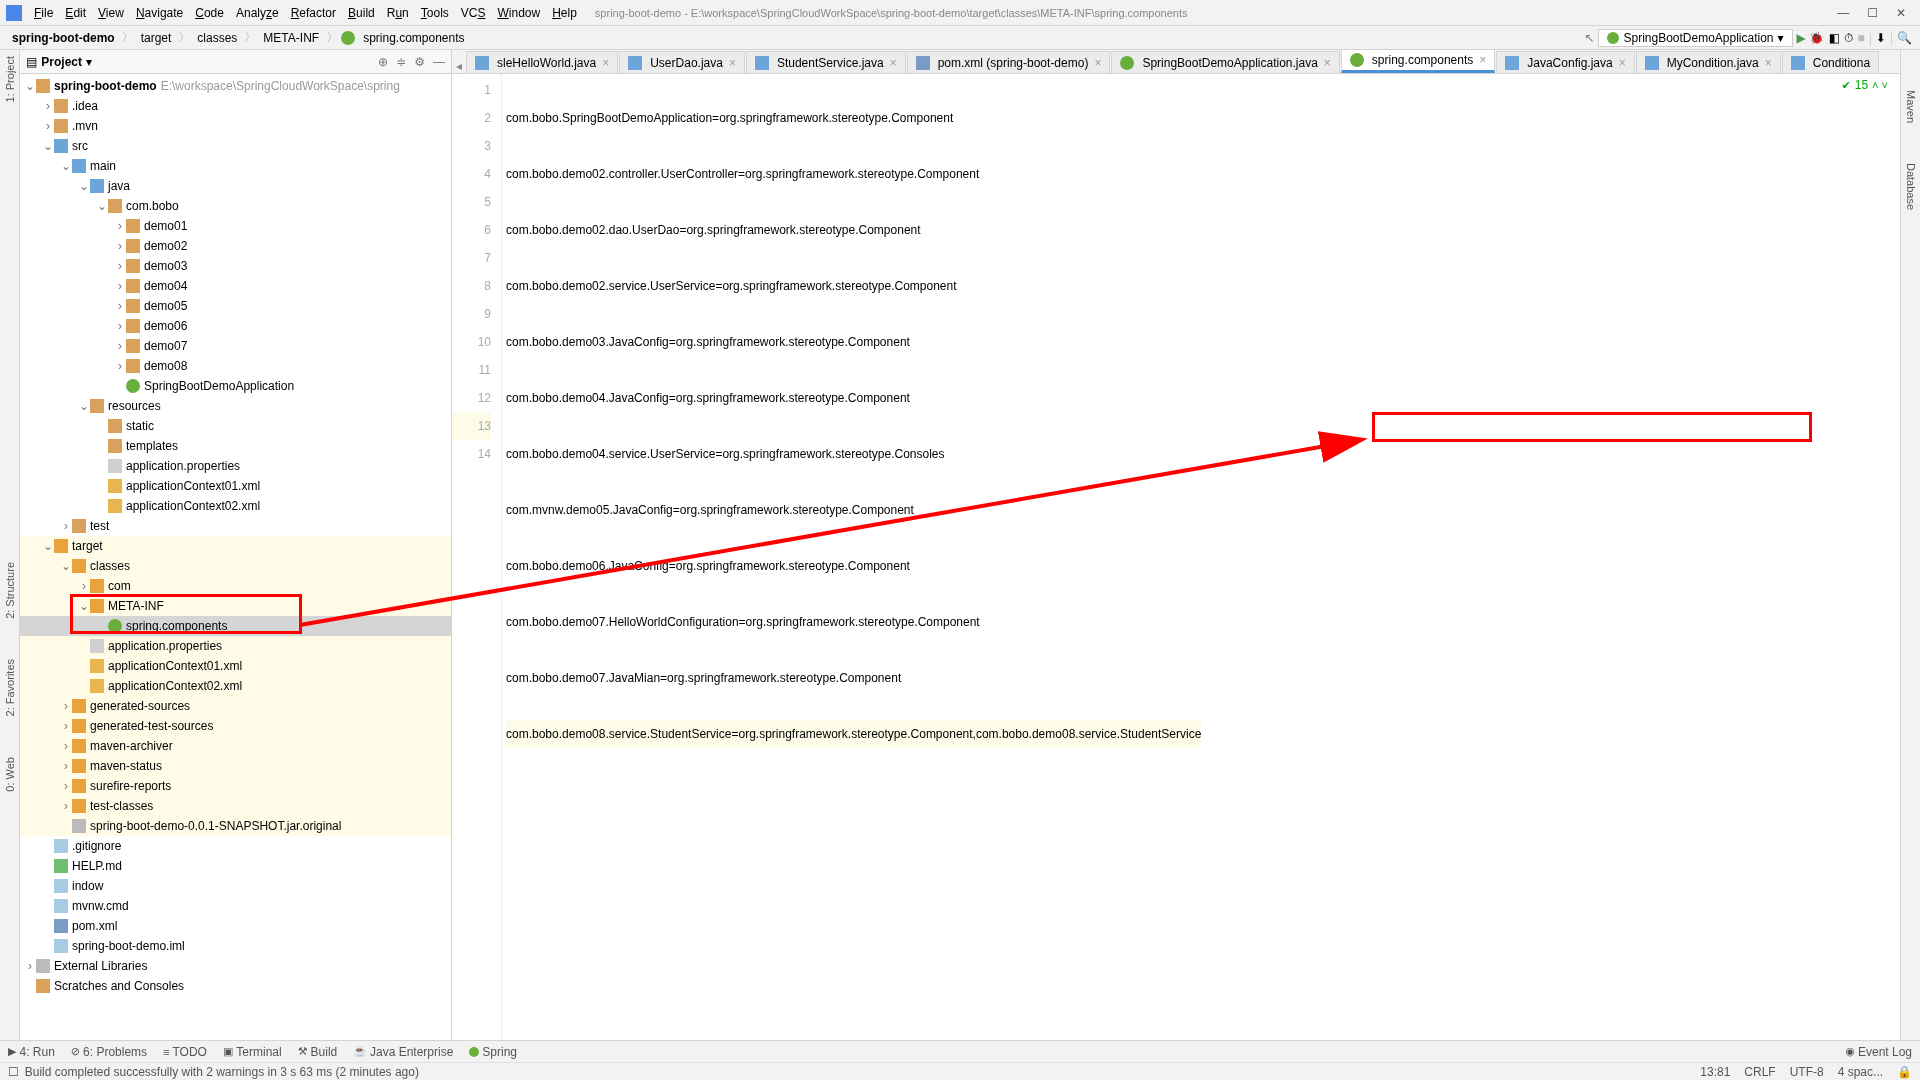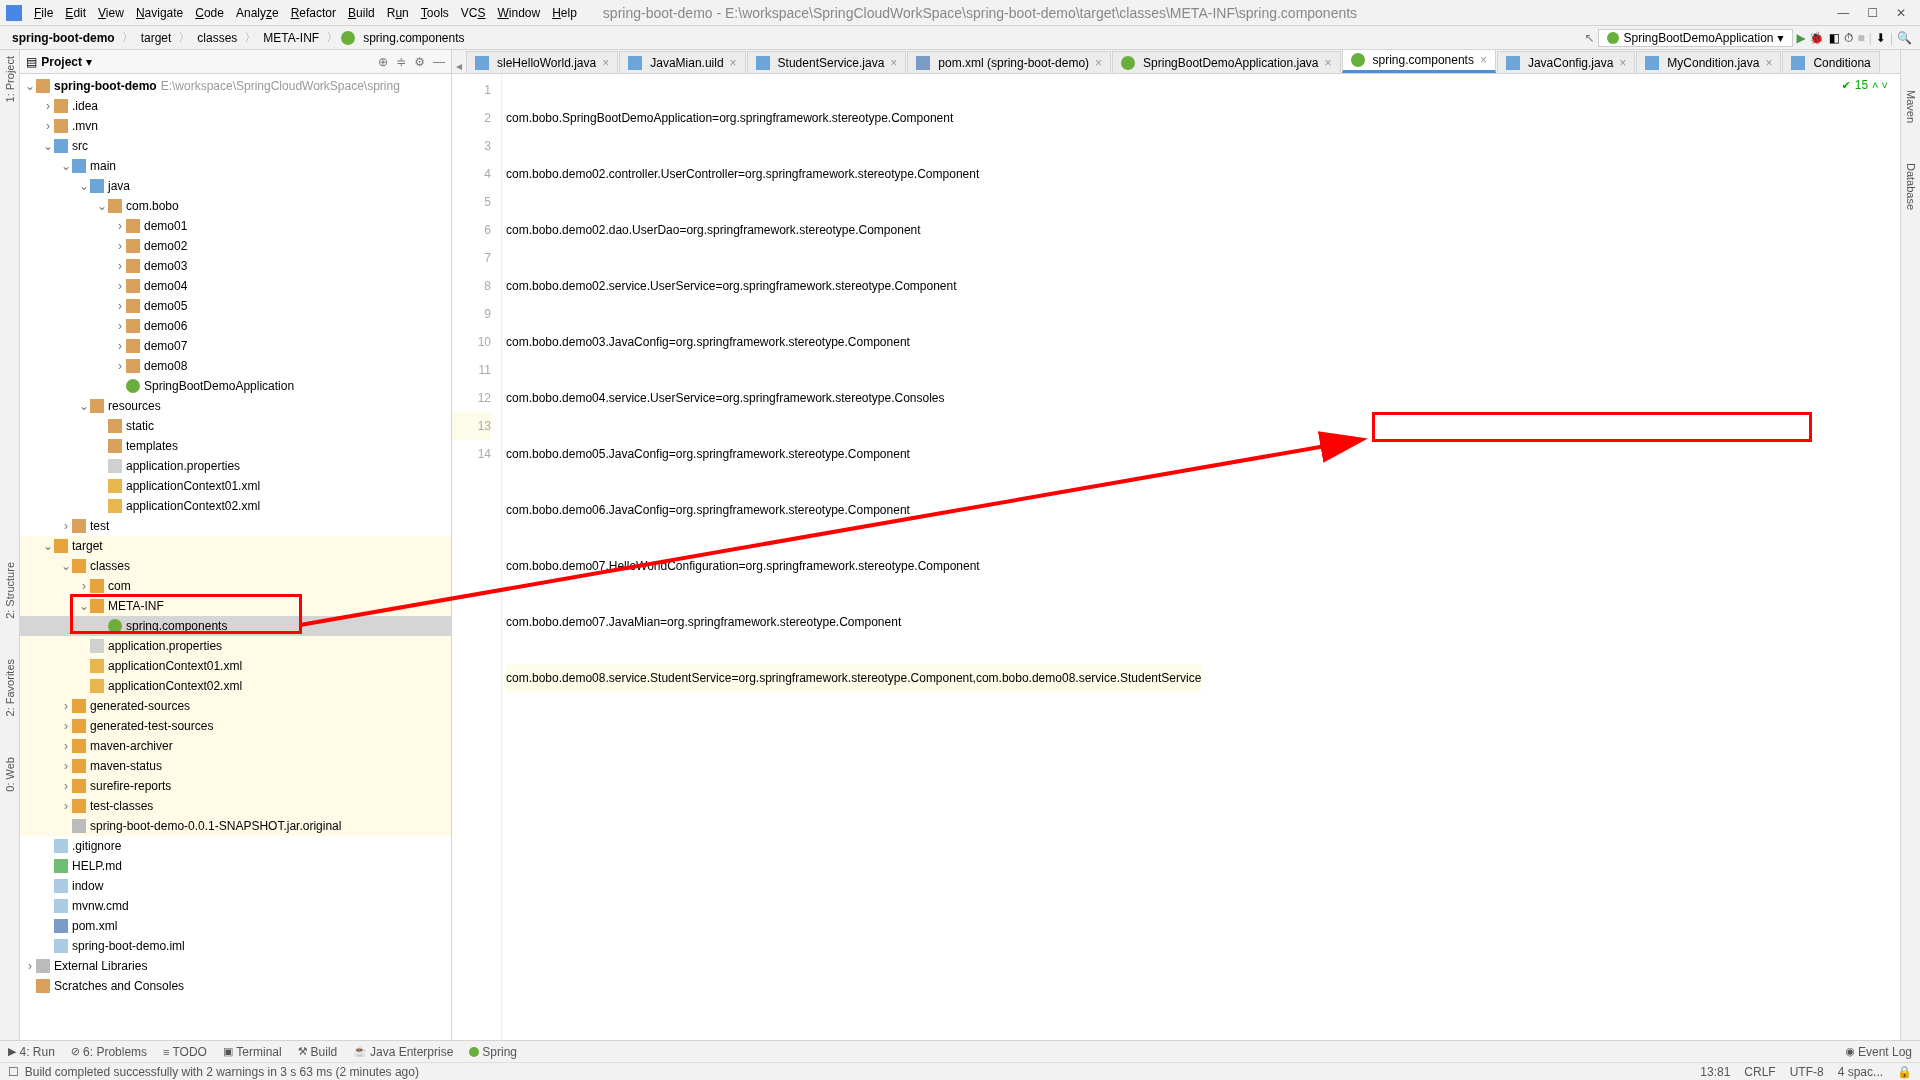--- a/index.html
+++ b/index.html
@@ -1,21 +1,21 @@
 <!DOCTYPE html>
 <html><head>
 <meta charset="utf-8">
 <style>
 * { margin:0; padding:0; box-sizing:border-box; font-family:"Segoe UI",Arial,sans-serif; font-size:12px; }
 body { background:#fff; width:1920px; height:1080px; overflow:hidden; position:relative; }
 .menubar { height:26px; background:#f2f2f2; border-bottom:1px solid #d4d4d4; display:flex; align-items:center; padding:0 4px; }
 .app-icon { width:16px; height:16px; background:#4a86e8; margin:0 6px 0 2px; }
 .menu-item { padding:2px 6px; cursor:default; }
 .menu-item u { text-decoration:underline; }
-.titlebar-path { margin-left:20px; color:#888; font-size:14px; flex:1; }
+.titlebar-path { margin-left:12px; color:#888; font-size:11px; flex:1; }
 .win-controls { display:flex; gap:18px; padding-right:10px; }
 .win-controls span { cursor:default; color:#555; }
 .navbar { height:24px; background:#f2f2f2; border-bottom:1px solid #d4d4d4; display:flex; align-items:center; padding:0 8px; }
 .crumb { padding:2px 4px; font-weight:bold; }
 .crumb.norm { font-weight:normal; }
 .sep { color:#999; margin:0 3px; }
 .nav-right { margin-left:auto; display:flex; gap:4px; align-items:center; }
 .run-config { border:1px solid #ccc; background:#fff; padding:1px 8px; display:flex; align-items:center; gap:4px; }
 .green-dot { width:12px; height:12px; background:#6aaf3c; border-radius:50%; display:inline-block; }
 .tri { color:#4a994a; }
@@ -360,21 +360,21 @@
   <div class="editor-area">
     <div class="tabs">
       <span style="padding:0 4px;color:#888">◂</span>
       <div class="tab">
           <span class="ico file" style="background:#6ea5d8"></span>
           <span>sleHelloWorld.java</span>
           <span class="x">×</span>
         </div>
       <div class="tab">
           <span class="ico file" style="background:#6ea5d8"></span>
-          <span>JavaMian.uild</span>
+          <span>UserDao.java</span>
           <span class="x">×</span>
         </div>
       <div class="tab">
           <span class="ico file" style="background:#6ea5d8"></span>
           <span>StudentService.java</span>
           <span class="x">×</span>
         </div>
       <div class="tab">
           <span class="ico file" style="background:#7b9bc7"></span>
           <span>pom.xml (spring-boot-demo)</span>
@@ -421,22 +421,23 @@
           <div>12</div>
           <div class="hl-line">13</div>
           <div>14</div>
       </div>
       <div class="code">
 <div><span>com.bobo.SpringBootDemoApplication=org.springframework.stereotype.Component</span></div>
 <div><span>com.bobo.demo02.controller.UserController=org.springframework.stereotype.Component</span></div>
 <div><span>com.bobo.demo02.dao.UserDao=org.springframework.stereotype.Component</span></div>
 <div><span>com.bobo.demo02.service.UserService=org.springframework.stereotype.Component</span></div>
 <div><span>com.bobo.demo03.JavaConfig=org.springframework.stereotype.Component</span></div>
+<div><span>com.bobo.demo04.JavaConfig=org.springframework.stereotype.Component</span></div>
 <div><span>com.bobo.demo04.service.UserService=org.springframework.stereotype.Consoles</span></div>
-<div><span>com.bobo.demo05.JavaConfig=org.springframework.stereotype.Component</span></div>
+<div><span>com.mvnw.demo05.JavaConfig=org.springframework.stereotype.Component</span></div>
 <div><span>com.bobo.demo06.JavaConfig=org.springframework.stereotype.Component</span></div>
 <div><span>com.bobo.demo07.HelloWorldConfiguration=org.springframework.stereotype.Component</span></div>
 <div><span>com.bobo.demo07.JavaMian=org.springframework.stereotype.Component</span></div>
 <div class="hl-line"><span>com.bobo.demo08.service.StudentService=org.springframework.stereotype.Component,com.bobo.demo08.service.StudentService</span></div>
 <div> </div>
       </div>
       <div class="top-marker">✔ <span>15</span> ˄ ˅</div>
       <div class="red-box-code" style="left:920px;top:338px;width:440px;height:30px;"></div>
     </div>
   </div>

